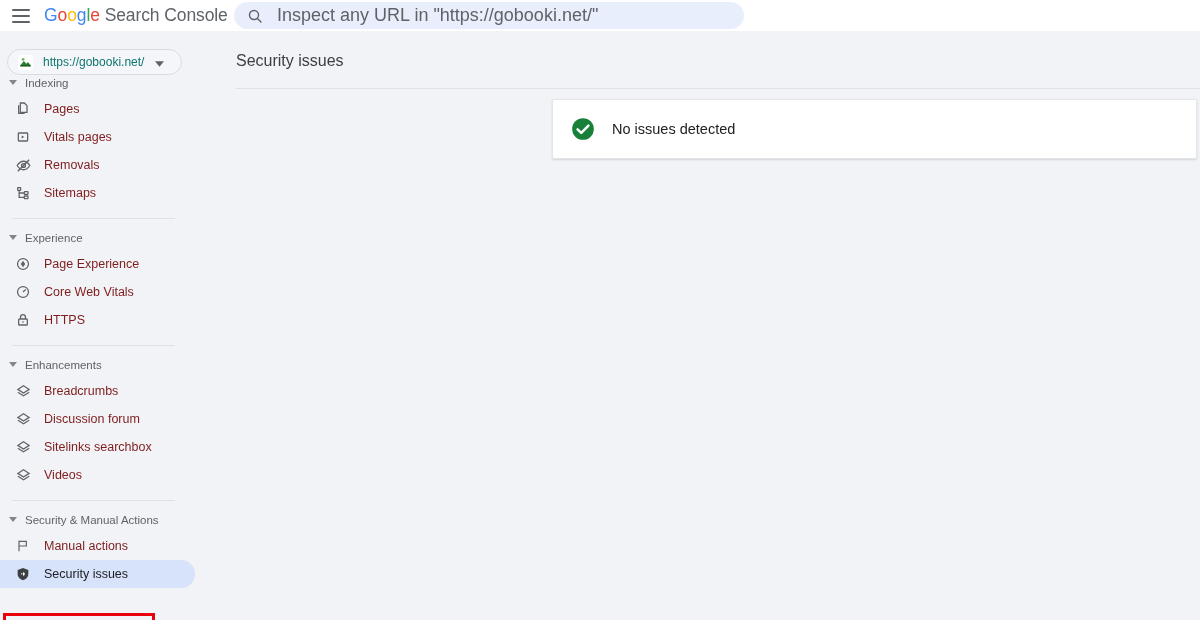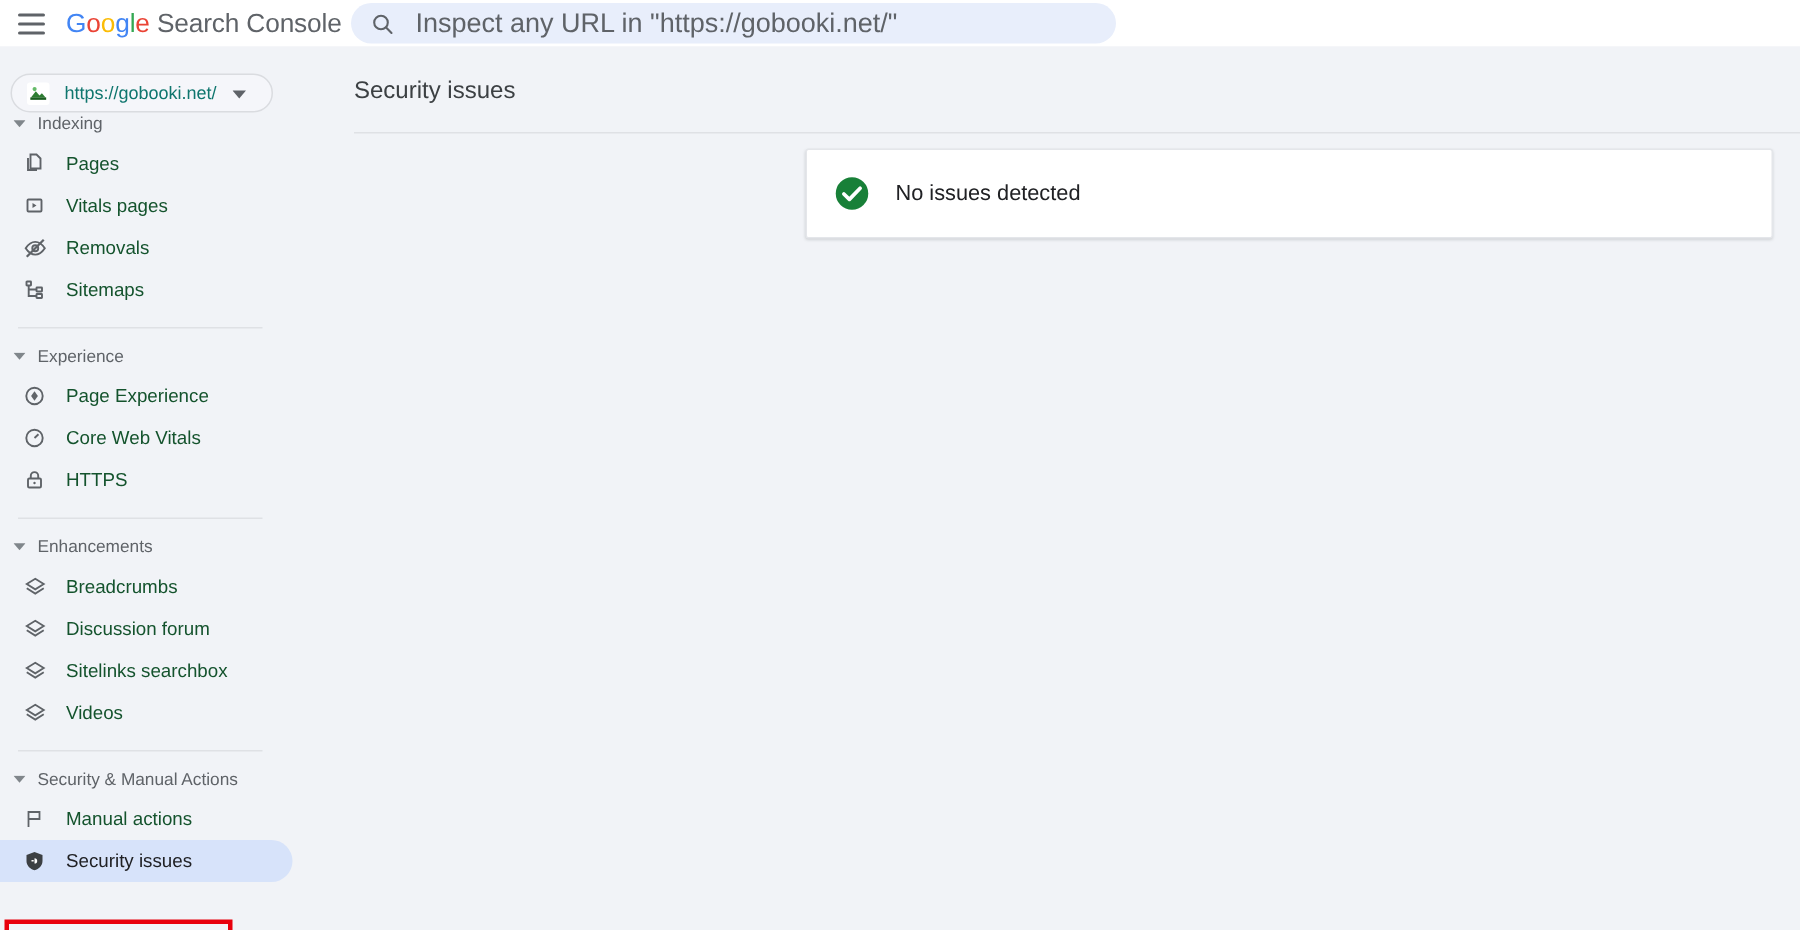--- a/index.html
+++ b/index.html
@@ -97,21 +97,21 @@
     height: 28px;
     margin-bottom: 0px;
     cursor: pointer;
   }
   .navitem .ico {
     width: 18px; height: 18px;
     margin-left: 14px; margin-right: 12px;
     display: flex; align-items: center; justify-content: center;
     flex: 0 0 auto;
   }
-  .navitem .lbl { font-size: 12.5px; color: #14532d; white-space: nowrap; }
+  .navitem .lbl { font-size: 12.5px; color: #7f1d1d; white-space: nowrap; }
   .navitem.selected::before {
     content: ""; position: absolute;
     left: 0; top: 0; width: 195px; height: 28px;
     background: #d7e3fa;
     border-radius: 0 14px 14px 0;
     z-index: 0;
   }
   .navitem > * { position: relative; z-index: 1; }
   .navitem.selected .lbl { color: #202124; }
 
@@ -133,21 +133,21 @@
   .page-title {
     position: absolute; left: 38px; top: 21px;
     font-size: 16px; color: #3c4043;
     white-space: nowrap;
   }
   .title-rule {
     position: absolute; left: 38px; top: 57px;
     width: 964px; height: 1px; background: #dfe1e5;
   }
   .card {
-    position: absolute; left: 339px; top: 68px;
+    position: absolute; left: 354px; top: 68px;
     width: 645px; height: 60px;
     background: #ffffff;
     border: 1px solid #e4e6ea;
     border-radius: 2px;
     box-shadow: 0 1px 2px rgba(60,64,67,0.18);
     display: flex; align-items: center;
   }
   .card .status-ico { margin-left: 17px; margin-right: 16px; display: flex; }
   .card .status-text { font-size: 14.5px; color: #202124; white-space: nowrap; }
 </style>

